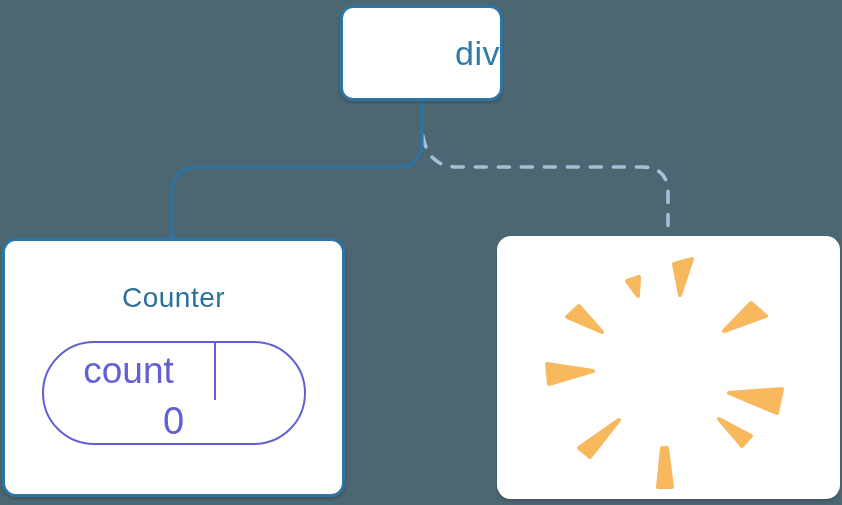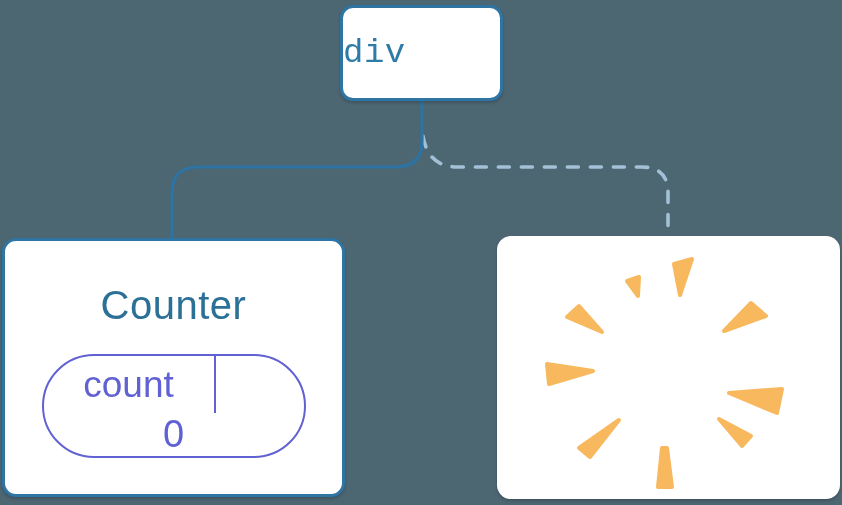--- a/index.html
+++ b/index.html
@@ -44,41 +44,40 @@
   .node {
     position: absolute;
     background: var(--node-bg);
     border-radius: 14px;
   }
   .node-div {
     left: 340px; top: 5px;
     width: 163px; height: 96px;
     border: 3px solid var(--node-border);
     border-radius: 13px;
-    display: flex; align-items: center; justify-content: flex-start;
+    display: flex; align-items: center; justify-content: flex-end;
     box-shadow: 0 2px 3px rgba(0,0,0,0.18);
-    font-family: Liberation Mono, monospace;
   }
   .node-div .label {
     color: var(--root-label);
     font-size: 34px;
     font-weight: 500;
     letter-spacing: 0.5px;
   }
   .node-counter {
     left: 2px; top: 238px;
     width: 343px; height: 259px;
     border: 3px solid var(--node-border);
     display: flex; flex-direction: column; align-items: center;
     box-shadow: 0 2px 3px rgba(0,0,0,0.18);
   }
   .node-counter .title {
     margin-top: 42px;
     color: var(--counter-title);
-    font-size: 40px;
+    font-size: 28px;
     font-weight: 500;
     line-height: 1.1;
     letter-spacing: 0.5px;
   }
   .state-pill {
     margin-top: 27px;
     width: 264px; height: 104px;
     border: 2.5px solid var(--pill);
     border-radius: 52px;
     display: flex;

